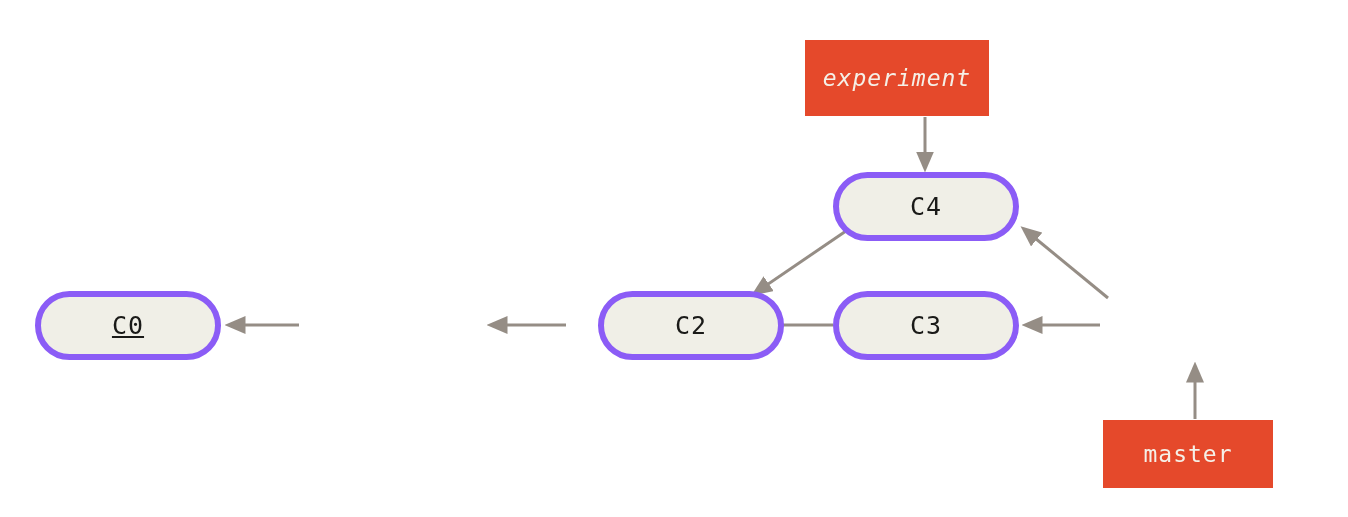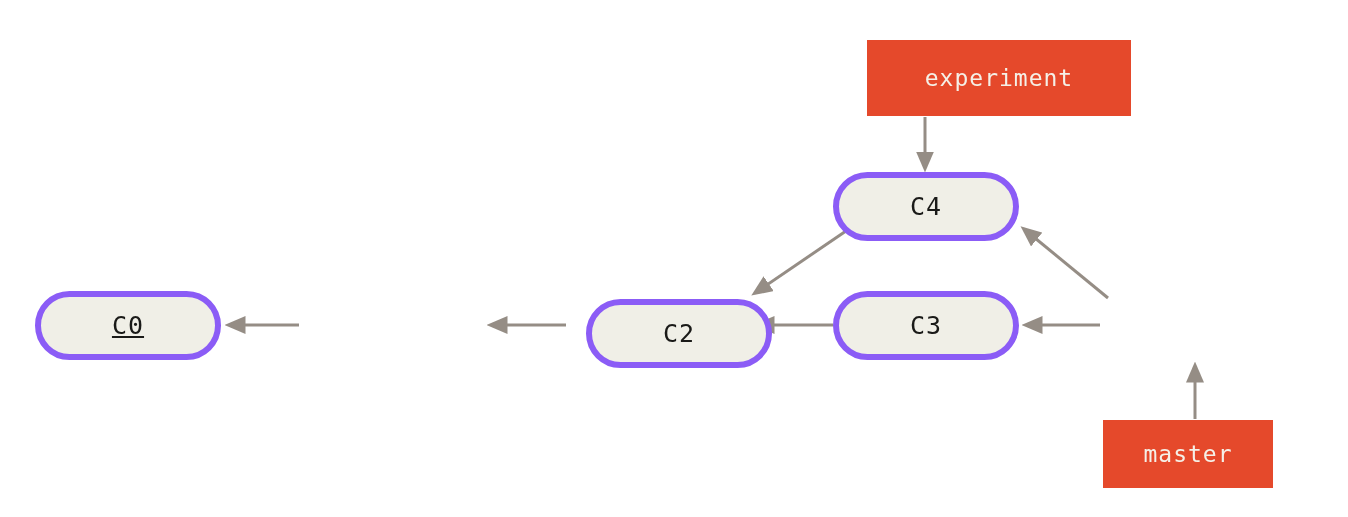--- a/index.html
+++ b/index.html
@@ -45,25 +45,25 @@
     position: absolute;
     left: 0;
     top: 0;
     width: 1348px;
     height: 517px;
     pointer-events: none;
   }
   
   #node-c0 { left: 35px;   top: 291px; text-decoration: underline; }
   #node-c1 { left: 299px;  top: 291px; }
-  #node-c2 { left: 586px;  top: 291px; margin-top: 8px; }
+  #node-c2 { left: 598px;  top: 291px; }
   #node-c3 { left: 833px;  top: 291px; }
   #node-c4 { left: 833px;  top: 172px; }
   #node-c5 { left: 1100px; top: 291px; }
-  #branch-experiment { left: 867px;  top: 40px;  width: 264px; height: 76px; }
+  #branch-experiment { left: 805px;  top: 40px;  width: 184px; height: 76px; font-style: italic; }
   #branch-master     { left: 1103px; top: 420px; width: 170px; height: 68px; }
 </style>
 </head>
 <body>
 
 <div class="canvas">
 
   <svg class="edges-layer" viewBox="0 0 1348 517" xmlns="http://www.w3.org/2000/svg">
     <defs>
       <marker id="ah" markerWidth="7" markerHeight="6" refX="5.5" refY="3" orient="auto">

